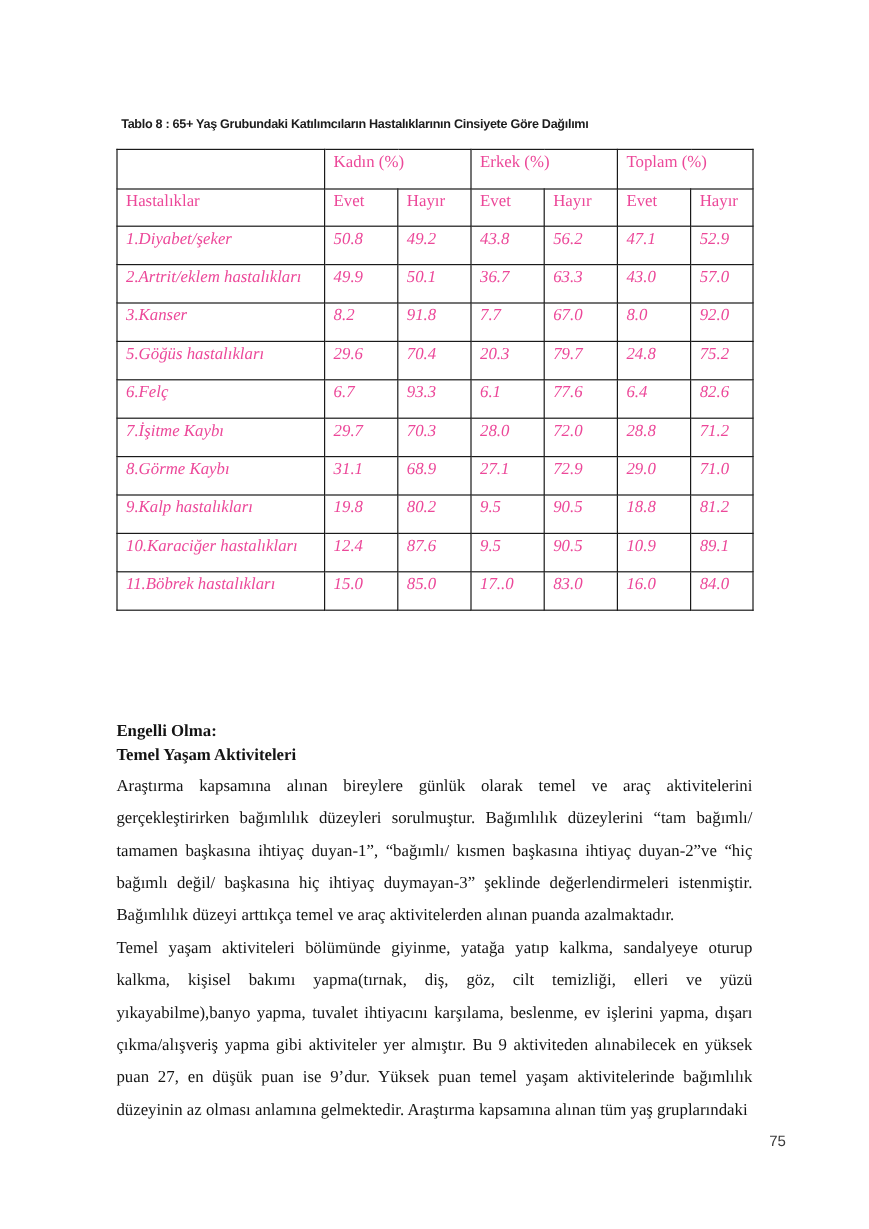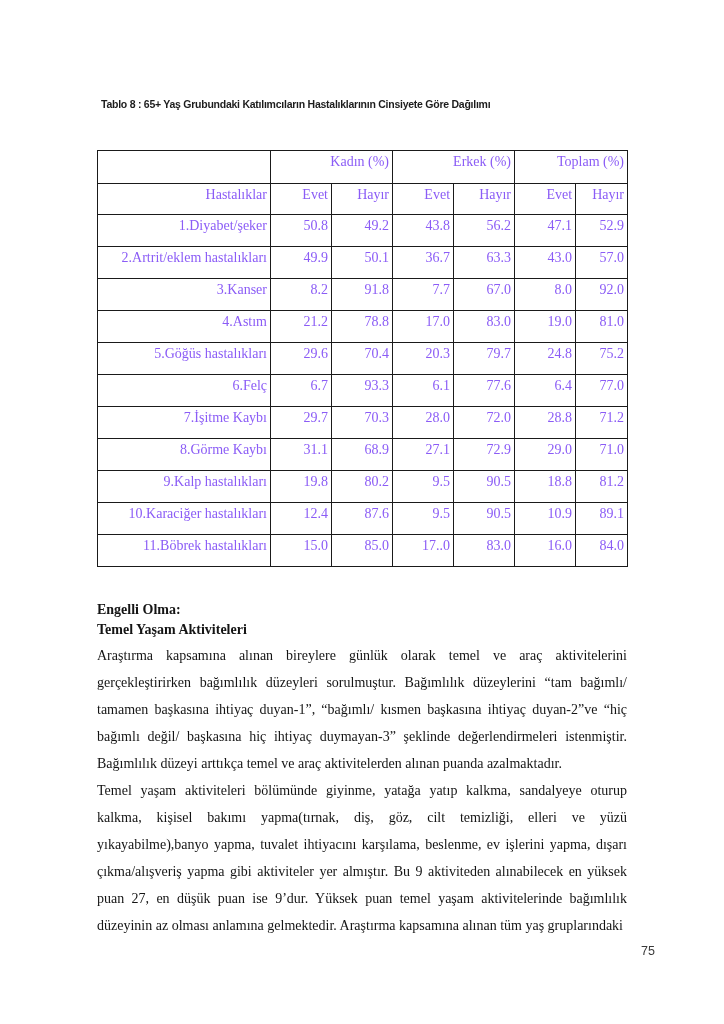--- a/index.html
+++ b/index.html
@@ -19,39 +19,38 @@
     font-family: "Liberation Sans", sans-serif;
     font-weight: 700;
     font-size: 10.5px;
     letter-spacing: -0.25px;
     color: #1c1c1c;
     white-space: nowrap;
   }
   table.disease {
     position: absolute;
     left: 97px;
-    top: 150px;
+    top: 124px;
     width: 530px;
     border-collapse: collapse;
     table-layout: fixed;
     font-family: "Liberation Serif", serif;
     font-size: 14px;
-    color: #8b5cf6;
-    text-align: right;
+    color: #ec4899;
   }
   table.disease td {
     border: 1px solid #1a1a1a;
     vertical-align: top;
     padding: 3px 3px 0 7px;
     overflow: hidden;
     white-space: nowrap;
   }
   tr.gh  { height: 33px; }
   tr.sh  { height: 31px; }
-  tr.dr  { height: 32px; }
+  tr.dr  { height: 32px; font-style: italic; }
   .content {
     position: absolute;
     left: 97px;
     top: 600px;
     width: 530px;
     font-family: "Liberation Serif", serif;
     font-size: 14px;
     color: #141414;
   }
   .heading {
@@ -133,45 +132,36 @@
       <tr class="dr">
         <td>3.Kanser</td>
         <td>8.2</td>
         <td>91.8</td>
         <td>7.7</td>
         <td>67.0</td>
         <td>8.0</td>
         <td>92.0</td>
       </tr>
       <tr class="dr">
-        <td>4.Astım</td>
-        <td>21.2</td>
-        <td>78.8</td>
-        <td>17.0</td>
-        <td>83.0</td>
-        <td>19.0</td>
-        <td>81.0</td>
-      </tr>
-      <tr class="dr">
         <td>5.Göğüs hastalıkları</td>
         <td>29.6</td>
         <td>70.4</td>
         <td>20.3</td>
         <td>79.7</td>
         <td>24.8</td>
         <td>75.2</td>
       </tr>
       <tr class="dr">
         <td>6.Felç</td>
         <td>6.7</td>
         <td>93.3</td>
         <td>6.1</td>
         <td>77.6</td>
         <td>6.4</td>
-        <td>77.0</td>
+        <td>82.6</td>
       </tr>
       <tr class="dr">
         <td>7.İşitme Kaybı</td>
         <td>29.7</td>
         <td>70.3</td>
         <td>28.0</td>
         <td>72.0</td>
         <td>28.8</td>
         <td>71.2</td>
       </tr>

